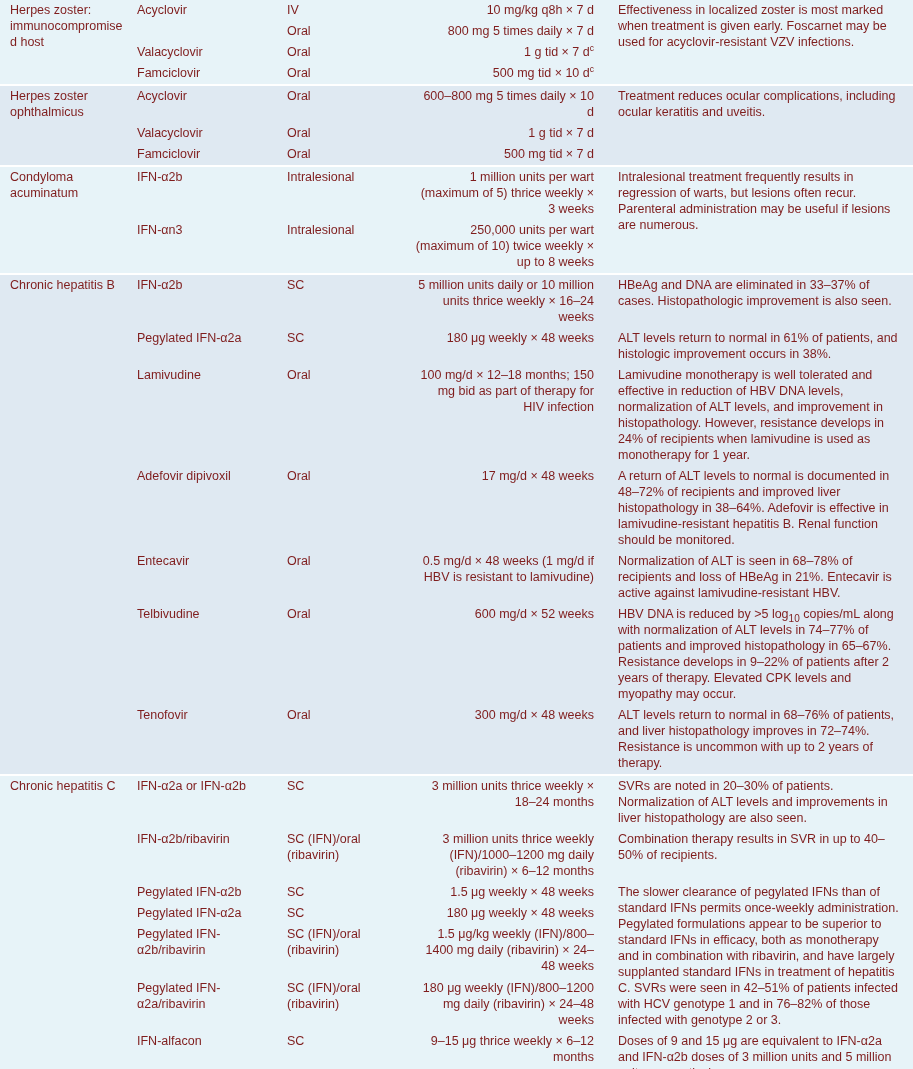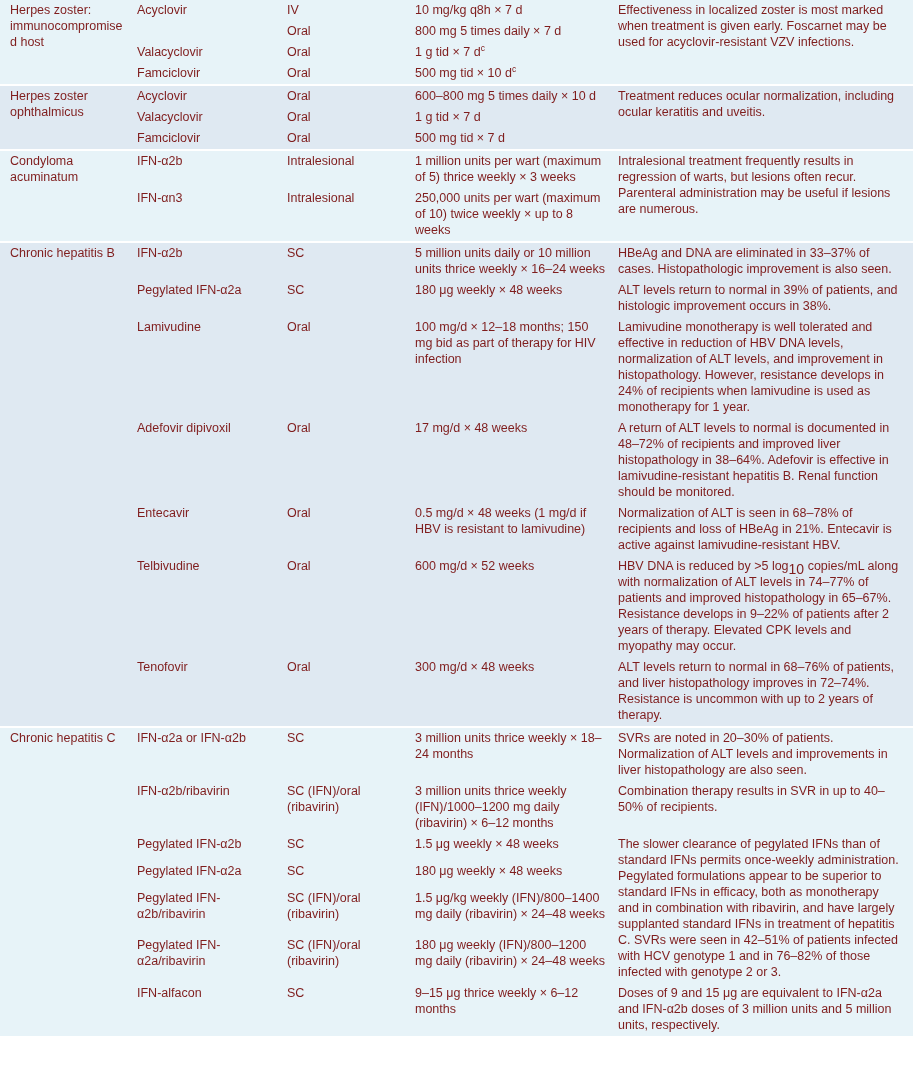--- a/index.html
+++ b/index.html
@@ -16,27 +16,27 @@
     font-size: 12.5px;
     line-height: 16px;
     color: #7f1d1d;
   }
   td {
     vertical-align: top;
     padding: 2px 10px 3px 0;
     word-wrap: break-word;
   }
   td.c-cond { padding-left: 10px; }
-  td.c-dos  { padding-right: 12px; }
+  td.c-dos  { padding-right: 24px; text-align: right; }
   td.c-com  { padding-right: 12px; }
   tbody.tintA { background: #e7f3f8; }
   tbody.tintB { background: #dfe9f2; }
   tbody.sep { border-top: 2px solid #ffffff; margin-left: 24px; }
   sup { font-size: 8.5px; line-height: 0; vertical-align: super; }
-  sub { font-size: 14px; line-height: 0; vertical-align: sub; }
+  sub { font-size: 10px; line-height: 0; vertical-align: sub; }
 </style>
 </head>
 <body>
 
 <table class="tx">
   <colgroup>
     <col style="width:137px">
       <col style="width:150px">
       <col style="width:128px">
       <col style="width:203px">
@@ -66,21 +66,21 @@
       <td class="c-dos"><span>500 mg tid × 10 d</span><sup>c</sup></td>
     </tr>
   </tbody>
 
   <tbody class="tintB sep">
     <tr>
       <td class="c-cond" rowspan="3">Herpes zoster ophthalmicus</td>
       <td class="c-drug">Acyclovir</td>
       <td class="c-route">Oral</td>
       <td class="c-dos">600–800 mg 5 times daily × 10 d</td>
-      <td class="c-com" rowspan="3">Treatment reduces ocular normalization, including ocular keratitis and uveitis.</td>
+      <td class="c-com" rowspan="3">Treatment reduces ocular complications, including ocular keratitis and uveitis.</td>
     </tr>
     <tr>
       <td class="c-drug">Valacyclovir</td>
       <td class="c-route">Oral</td>
       <td class="c-dos">1 g tid × 7 d</td>
     </tr>
     <tr>
       <td class="c-drug">Famciclovir</td>
       <td class="c-route">Oral</td>
       <td class="c-dos">500 mg tid × 7 d</td>
@@ -107,21 +107,21 @@
       <td class="c-cond" rowspan="7">Chronic hepatitis B</td>
       <td class="c-drug">IFN-α2b</td>
       <td class="c-route">SC</td>
       <td class="c-dos">5 million units daily or 10 million units thrice weekly × 16–24 weeks</td>
       <td class="c-com">HBeAg and DNA are eliminated in 33–37% of cases. Histopathologic improvement is also seen.</td>
     </tr>
     <tr>
       <td class="c-drug">Pegylated IFN-α2a</td>
       <td class="c-route">SC</td>
       <td class="c-dos">180 μg weekly × 48 weeks</td>
-      <td class="c-com">ALT levels return to normal in 39% of patients, and histologic improvement occurs in 38%.</td>
+      <td class="c-com">ALT levels return to normal in 61% of patients, and histologic improvement occurs in 38%.</td>
     </tr>
     <tr>
       <td class="c-drug">Lamivudine</td>
       <td class="c-route">Oral</td>
       <td class="c-dos">100 mg/d × 12–18 months; 150 mg bid as part of therapy for HIV infection</td>
       <td class="c-com">Lamivudine monotherapy is well tolerated and effective in reduction of HBV DNA levels, normalization of ALT levels, and improvement in histopathology. However, resistance develops in 24% of recipients when lamivudine is used as monotherapy for 1 year.</td>
     </tr>
     <tr>
       <td class="c-drug">Adefovir dipivoxil</td>
       <td class="c-route">Oral</td>

